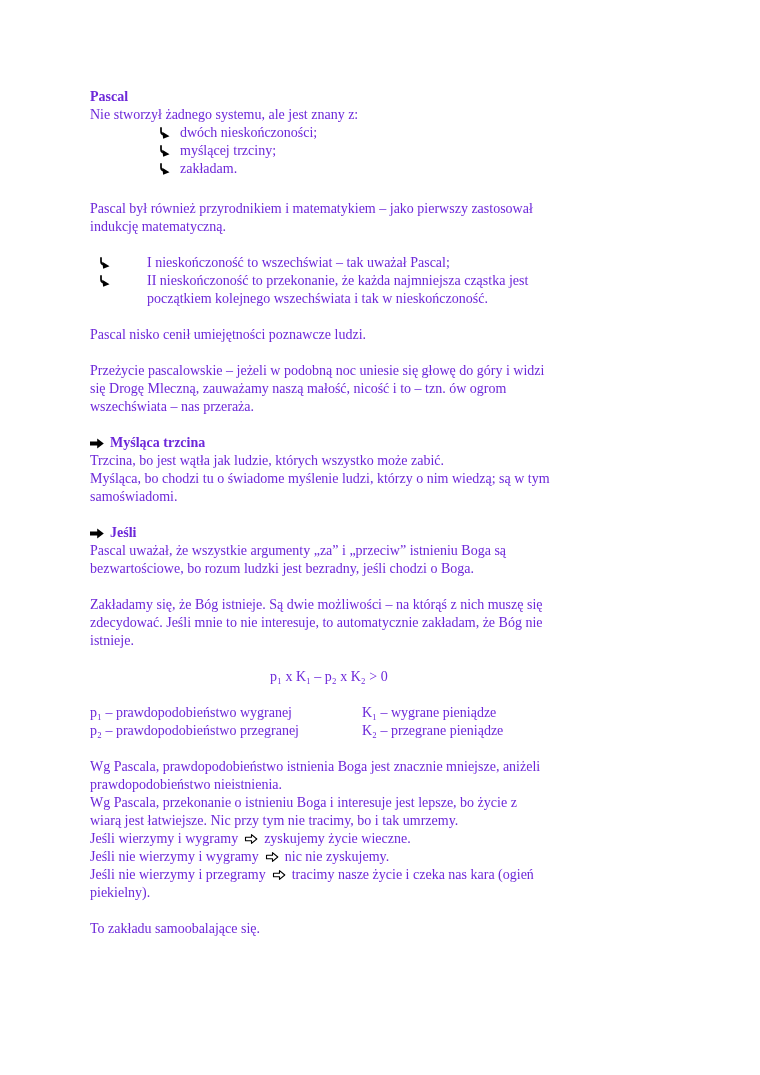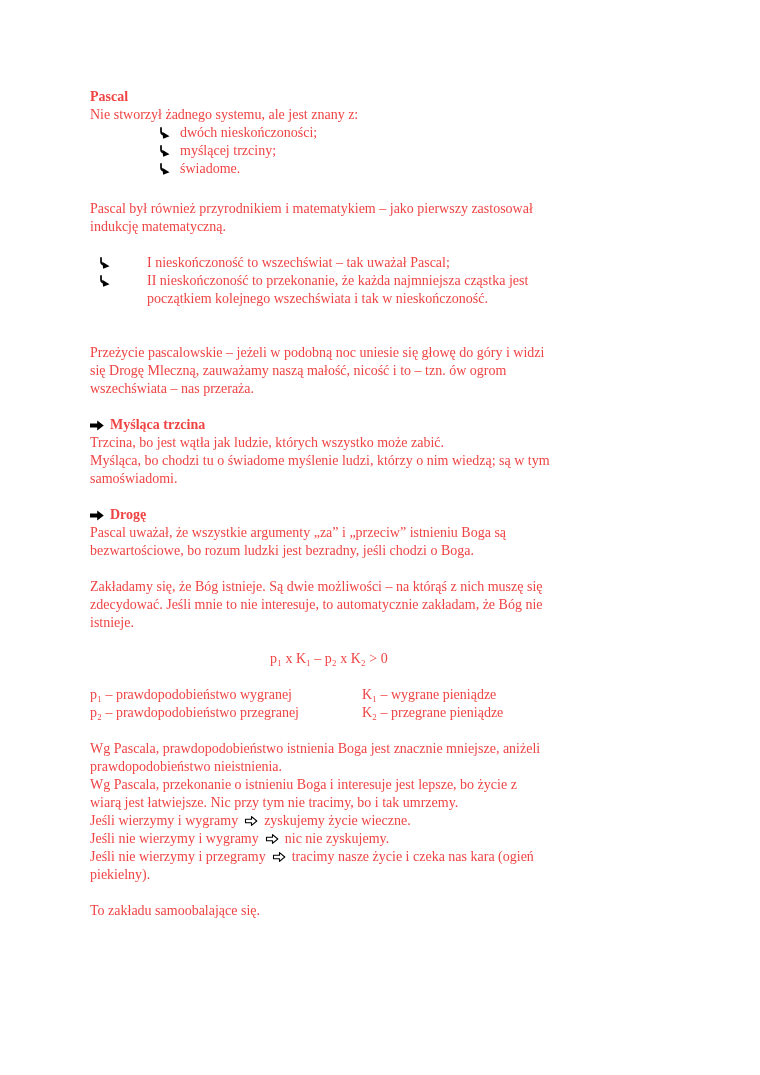--- a/index.html
+++ b/index.html
@@ -6,21 +6,21 @@
     margin: 0;
     padding: 0;
     background: #ffffff;
   }
   .page {
     position: relative;
     box-sizing: border-box;
     width: 636px;
     height: 1075px;
     background: #ffffff;
-    color: #ef4444;
+    color: #6d28d9;
     padding: 88px 86px 0 90px;
     font-family: "Liberation Serif", "DejaVu Serif", serif;
     font-size: 14px;
     line-height: 18px;
     overflow: hidden;
   }
   p { margin: 0; }
   .bold { font-weight: bold; }
   .blank { height: 18px; }
   .blank-lg { height: 22px; }
@@ -89,21 +89,21 @@
         </svg>
       </span>
     <span class="li-text">myślącej trzciny;</span>
   </div>
   <div class="li li1">
     <span class="bullet">
         <svg class="icon-svg" width="12" height="12" viewBox="0 0 12 12">
           <use href="#curved-bullet"></use>
         </svg>
       </span>
-    <span class="li-text">świadome.</span>
+    <span class="li-text">zakładam.</span>
   </div>
 
   <div class="blank-lg"></div>
 
   <p>Pascal był również przyrodnikiem i matematykiem – jako pierwszy zastosował indukcję matematyczną.</p>
 
   <div class="blank"></div>
 
   <div class="li li2">
     <span class="bullet">
@@ -117,20 +117,21 @@
     <span class="bullet">
         <svg class="icon-svg" width="12" height="12" viewBox="0 0 12 12">
           <use href="#curved-bullet"></use>
         </svg>
       </span>
     <span class="li-text">II nieskończoność to przekonanie, że każda najmniejsza cząstka jest początkiem kolejnego wszechświata i tak w nieskończoność.</span>
   </div>
 
   <div class="blank"></div>
 
+  <p>Pascal nisko cenił umiejętności poznawcze ludzi.</p>
 
   <div class="blank"></div>
 
   <p>Przeżycie pascalowskie – jeżeli w podobną noc uniesie się głowę do góry i widzi się Drogę Mleczną, zauważamy naszą małość, nicość i to – tzn. ów ogrom wszechświata – nas przeraża.</p>
 
   <div class="blank"></div>
 
   <div class="heading">
     <span class="marker">
         <svg class="icon-svg" width="14" height="11" viewBox="0 0 14 11">
@@ -143,21 +144,21 @@
   <p>Myśląca, bo chodzi tu o świadome myślenie ludzi, którzy o nim wiedzą; są w tym samoświadomi.</p>
 
   <div class="blank"></div>
 
   <div class="heading">
     <span class="marker">
         <svg class="icon-svg" width="14" height="11" viewBox="0 0 14 11">
           <use href="#heavy-arrow"></use>
         </svg>
       </span>
-    <span>Drogę</span>
+    <span>Jeśli</span>
   </div>
   <p>Pascal uważał, że wszystkie argumenty „za” i „przeciw” istnieniu Boga są bezwartościowe, bo rozum ludzki jest bezradny, jeśli chodzi o Boga.</p>
 
   <div class="blank"></div>
 
   <p>Zakładamy się, że Bóg istnieje. Są dwie możliwości – na którąś z nich muszę się zdecydować. Jeśli mnie to nie interesuje, to automatycznie zakładam, że Bóg nie istnieje.</p>
 
   <div class="blank"></div>
 
   <p class="formula">p₁ x K₁ – p₂ x K₂ &gt; 0</p>

